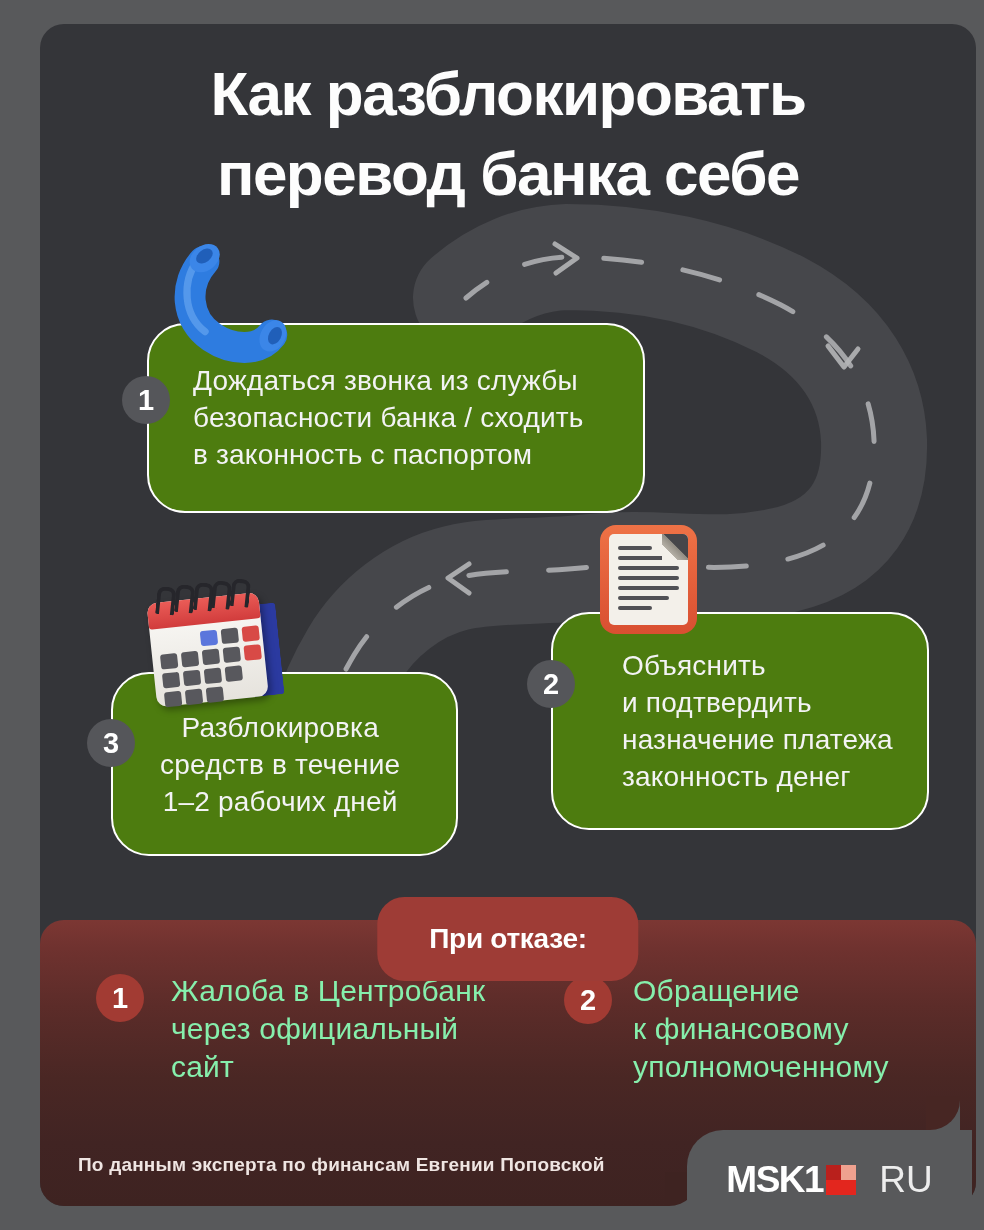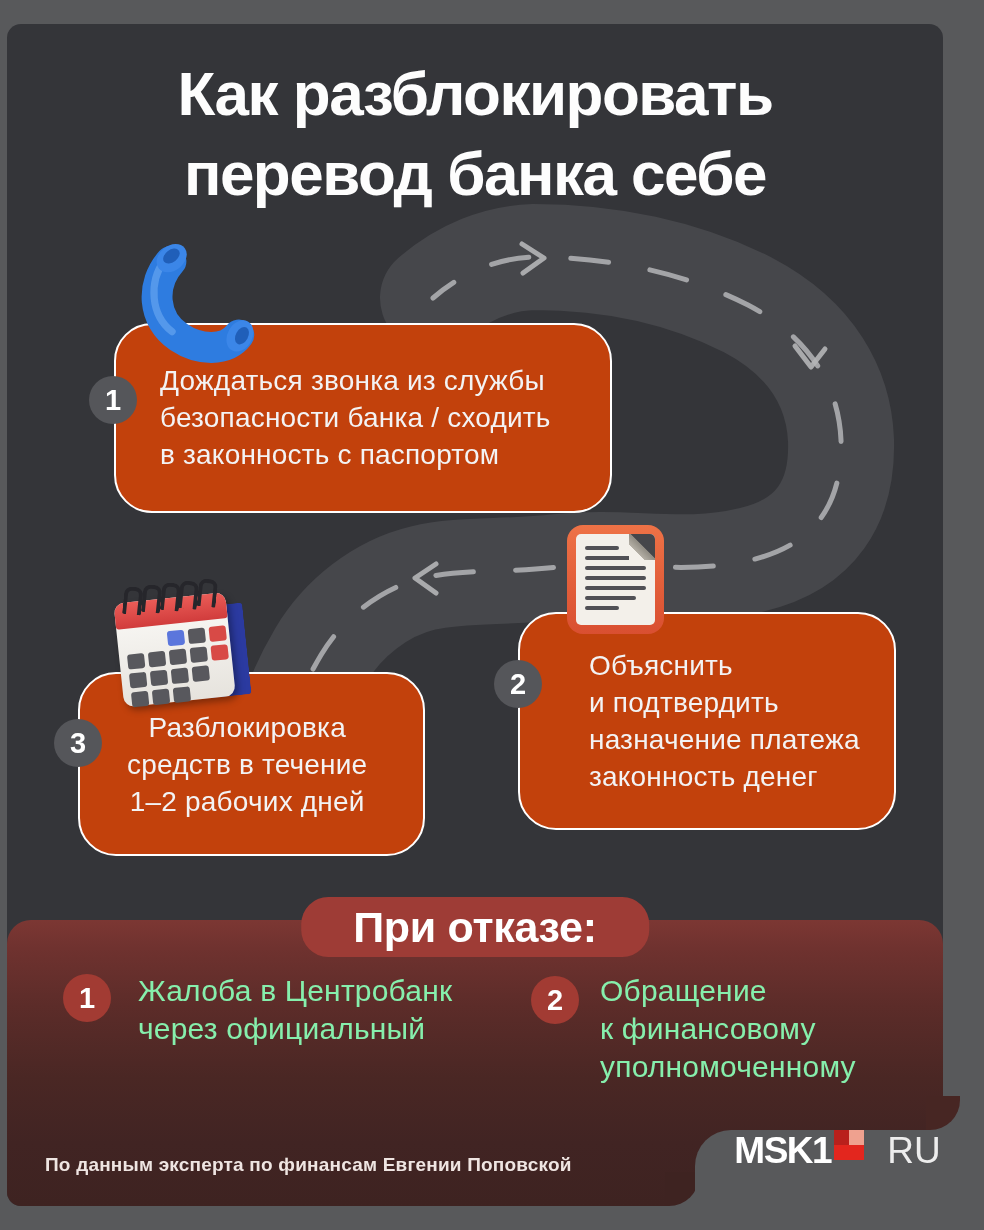--- a/index.html
+++ b/index.html
@@ -1,29 +1,29 @@
 <!DOCTYPE html>
 <html><head>
 <meta charset="utf-8">
 <style>
   html,body{margin:0;padding:0;}
   body{width:984px;height:1230px;overflow:hidden;background:#58595b;
        font-family:"Liberation Sans", sans-serif;position:relative;}
-  #stage{position:absolute;left:7px;top:24px;width:936px;height:1182px;
-         background:#343539;border-radius:14px;overflow:hidden;}
+  #stage{position:absolute;left:40px;top:24px;width:936px;height:1182px;
+         background:#343539;border-radius:24px;overflow:hidden;}
 
   
   #road{position:absolute;left:0;top:0;pointer-events:none;}
 
   
   .title{position:absolute;left:0;right:0;top:30px;text-align:center;
          color:#fdfdfd;font-weight:700;font-size:62px;line-height:80px;letter-spacing:-1.5px;}
 
   
-  .step{position:absolute;background:#c2410c;border:2.5px solid #ffffff;
+  .step{position:absolute;background:#4d7c0f;border:2.5px solid #ffffff;
         border-radius:38px;box-sizing:border-box;color:#f3f3f4;}
   .step .txt{position:absolute;font-size:28px;line-height:37px;letter-spacing:.2px;}
   #step1{left:107px;top:299px;width:498px;height:190px;}
   #step1 .txt{left:44px;top:37px;}
   #step2{left:511px;top:588px;width:378px;height:218px;}
   #step2 .txt{left:45px;top:33px;margin-left:24px;}
   #step3{left:71px;top:648px;width:347px;height:184px;text-align:center;}
   #step3 .txt{left:47px;top:35px;}
 
   .badge{position:absolute;width:48px;height:48px;border-radius:50%;
@@ -57,43 +57,43 @@
   .cal-header{height:26px;background:linear-gradient(180deg,#ea5c57,#d13c3c);border-radius:10px 10px 3px 3px;}
   .cal-rings{position:absolute;top:-15px;left:10px;width:94px;display:flex;justify-content:space-between;}
   .cal-rings i{width:12px;height:24px;border:4px solid #26262b;border-bottom:none;
                border-radius:8px 8px 2px 2px;display:block;transform:rotate(12deg);background:transparent;}
   .cal-grid{display:grid;grid-template-columns:repeat(5,17px);grid-auto-rows:15px;gap:4px;padding:7px 0 0 8px;}
   .cal-grid i{border-radius:3px;display:block;}
   .c-e{background:transparent;} .c-g{background:#58585d;} .c-b{background:#5b76dc;} .c-r{background:#d84a46;}
 
   
   .pill{position:absolute;left:50%;transform:translateX(-50%);top:873px;height:52px;
-        padding:4px 52px;border-radius:27px;background:#9e3c36;color:#ffffff;
-        display:flex;align-items:center;font-size:43px;font-weight:700;z-index:5;letter-spacing:-.3px;}
+        padding:16px 52px;border-radius:27px;background:#9e3c36;color:#ffffff;
+        display:flex;align-items:center;font-size:28px;font-weight:700;z-index:5;letter-spacing:-.3px;}
   .refusal-panel{position:absolute;left:0;right:0;top:896px;bottom:0;z-index:3;
         background:linear-gradient(180deg,#7c3733 0%,#6f322f 10%,#5c2c29 30%,#4a2724 55%,#412423 78%,#3e2321 100%);
         border-radius:24px 24px 0 0;}
   .rbadge{position:absolute;width:48px;height:48px;border-radius:50%;background:#a23b33;
           color:#fff;font-weight:700;font-size:29px;display:flex;align-items:center;justify-content:center;z-index:4;}
   #rbadge1{left:56px;top:950px;}
   #rbadge2{left:524px;top:952px;}
   .ritem{position:absolute;color:#86efac;font-size:30px;line-height:38px;z-index:4;letter-spacing:.2px;}
   #ritem1{left:131px;top:948px;}
   #ritem2{left:593px;top:948px;}
 
   .source{position:absolute;left:38px;top:1130px;z-index:4;color:#efe5e2;
           font-size:19px;font-weight:700;letter-spacing:.2px;}
 
   
   .fillet{position:absolute;width:34px;height:34px;background:#58595b;z-index:8;}
   .fillet > i{display:block;width:100%;height:100%;border-bottom-right-radius:30px;}
   #fillet1{left:665px;top:1172px;} #fillet1 > i{background:#3e2321;}
   #fillet2{left:926px;top:1096px;} #fillet2 > i{background:#472623;}
-  .logo-tab{position:absolute;right:4px;bottom:0;width:285px;height:100px;background:#58595b;
-            border-top-left-radius:36px;z-index:9;display:flex;align-items:flex-start;justify-content:center;}
+  .logo-tab{position:absolute;right:12px;bottom:0;width:285px;height:100px;background:#58595b;
+            border-top-left-radius:36px;z-index:9;display:flex;align-items:center;justify-content:center;}
   .logo-msk1{color:#ffffff;font-weight:800;font-size:37px;letter-spacing:-1.5px;}
   .logo-sq{width:30px;height:30px;display:grid;grid-template-columns:1fr 1fr;grid-template-rows:1fr 1fr;margin:0 3px;}
   .logo-sq i{display:block;}
   .sq-tl{background:#b9201c;} .sq-tr{background:#efa18f;} .sq-bl{background:#e3261e;} .sq-br{background:#e3261e;}
   .logo-ru{color:#ededed;font-weight:400;font-size:37px;letter-spacing:0;margin-left:20px;}
 </style>
 </head>
 <body>
 
 <div id="stage">
@@ -201,20 +201,21 @@
     </div>
   </div>
 
   <div class="refusal-panel"></div>
   <div class="pill">При отказе:</div>
 
   <div class="rbadge" id="rbadge1">1</div>
   <div class="ritem" id="ritem1">
     <div>Жалоба в Центробанк</div>
     <div>через официальный</div>
+    <div>сайт</div>
   </div>
 
   <div class="rbadge" id="rbadge2">2</div>
   <div class="ritem" id="ritem2">
     <div>Обращение</div>
     <div>к финансовому</div>
     <div>уполномоченному</div>
   </div>
 
   <div class="source">По данным эксперта по финансам Евгении Поповской</div>

